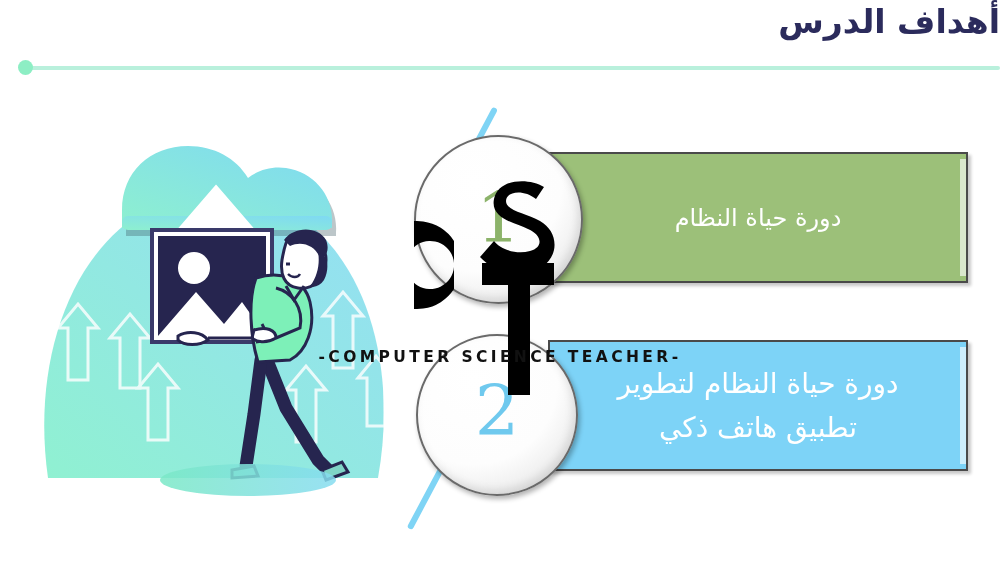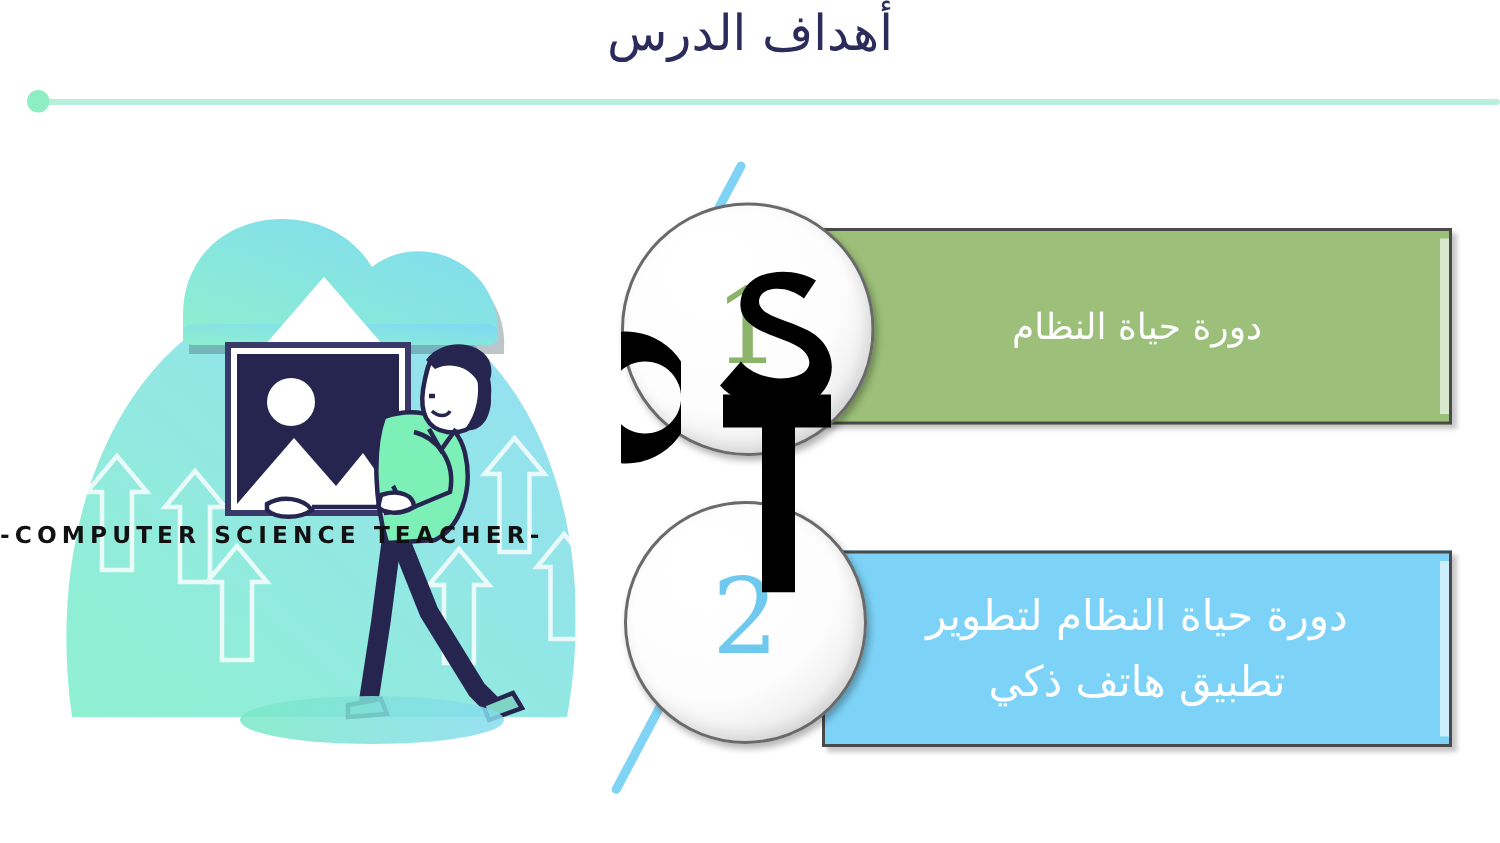--- a/index.html
+++ b/index.html
@@ -20,23 +20,22 @@
     inset: 0;
     background: #ffffff;
   }
 
   
   .title {
     position: absolute;
     top: 2px;
     left: 0;
     width: 100%;
-    text-align: center;
     font-family: "DejaVu Sans", "Liberation Sans", sans-serif;
-    font-weight: normal;
+    font-weight: bold;
     font-size: 33px;
     color: #2b2b5c;
     direction: rtl;
     letter-spacing: 0px;
     line-height: 1.2;
   }
 
   
   .divider {
     position: absolute;
@@ -122,21 +121,20 @@
   }
   .bar-blue {
     left: 548px;
     top: 340px;
     width: 420px;
     height: 131px;
     background: #7dd3f7;
     font-size: 28px;
     line-height: 1.55;
     padding: 0 26px;
-    margin-top: 27px;
   }
   .bar-label {
     position: relative;
     z-index: 2;
     padding: 0 26px;
   }
 
   
   .num-circle {
     position: absolute;
@@ -177,21 +175,21 @@
     height: 260px;
     pointer-events: none;
   }
   .cst-logo svg { display: block; width: 100%; height: 100%; }
 
   .watermark-text {
     position: absolute;
     left: 0;
     top: 348px;
     width: 1000px;
-    text-align: left;
+    text-align: center;
     font-family: "DejaVu Sans", "Liberation Sans", sans-serif;
     font-weight: bold;
     font-size: 15.5px;
     letter-spacing: 3.4px;
     color: #111111;
     direction: ltr;
     white-space: nowrap;
   }
 </style>
 </head>

